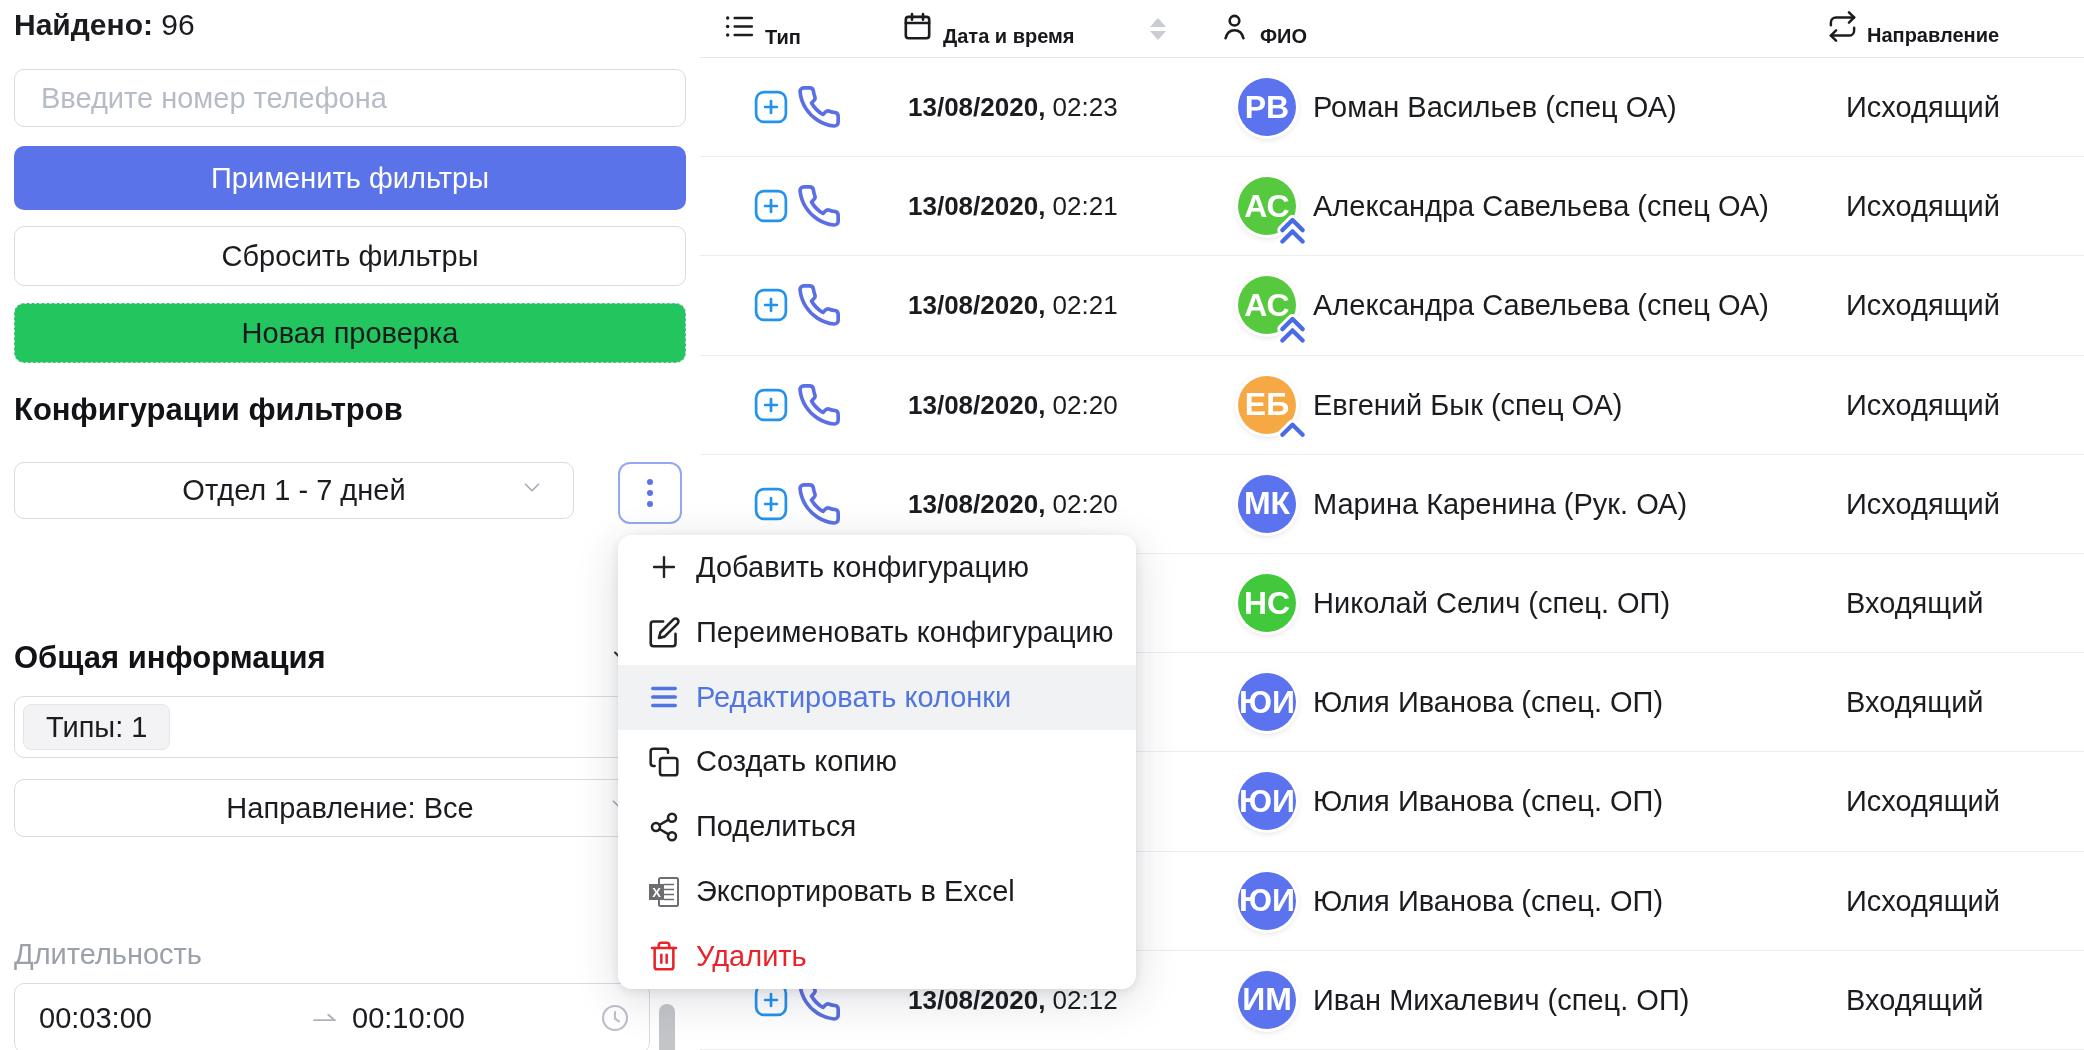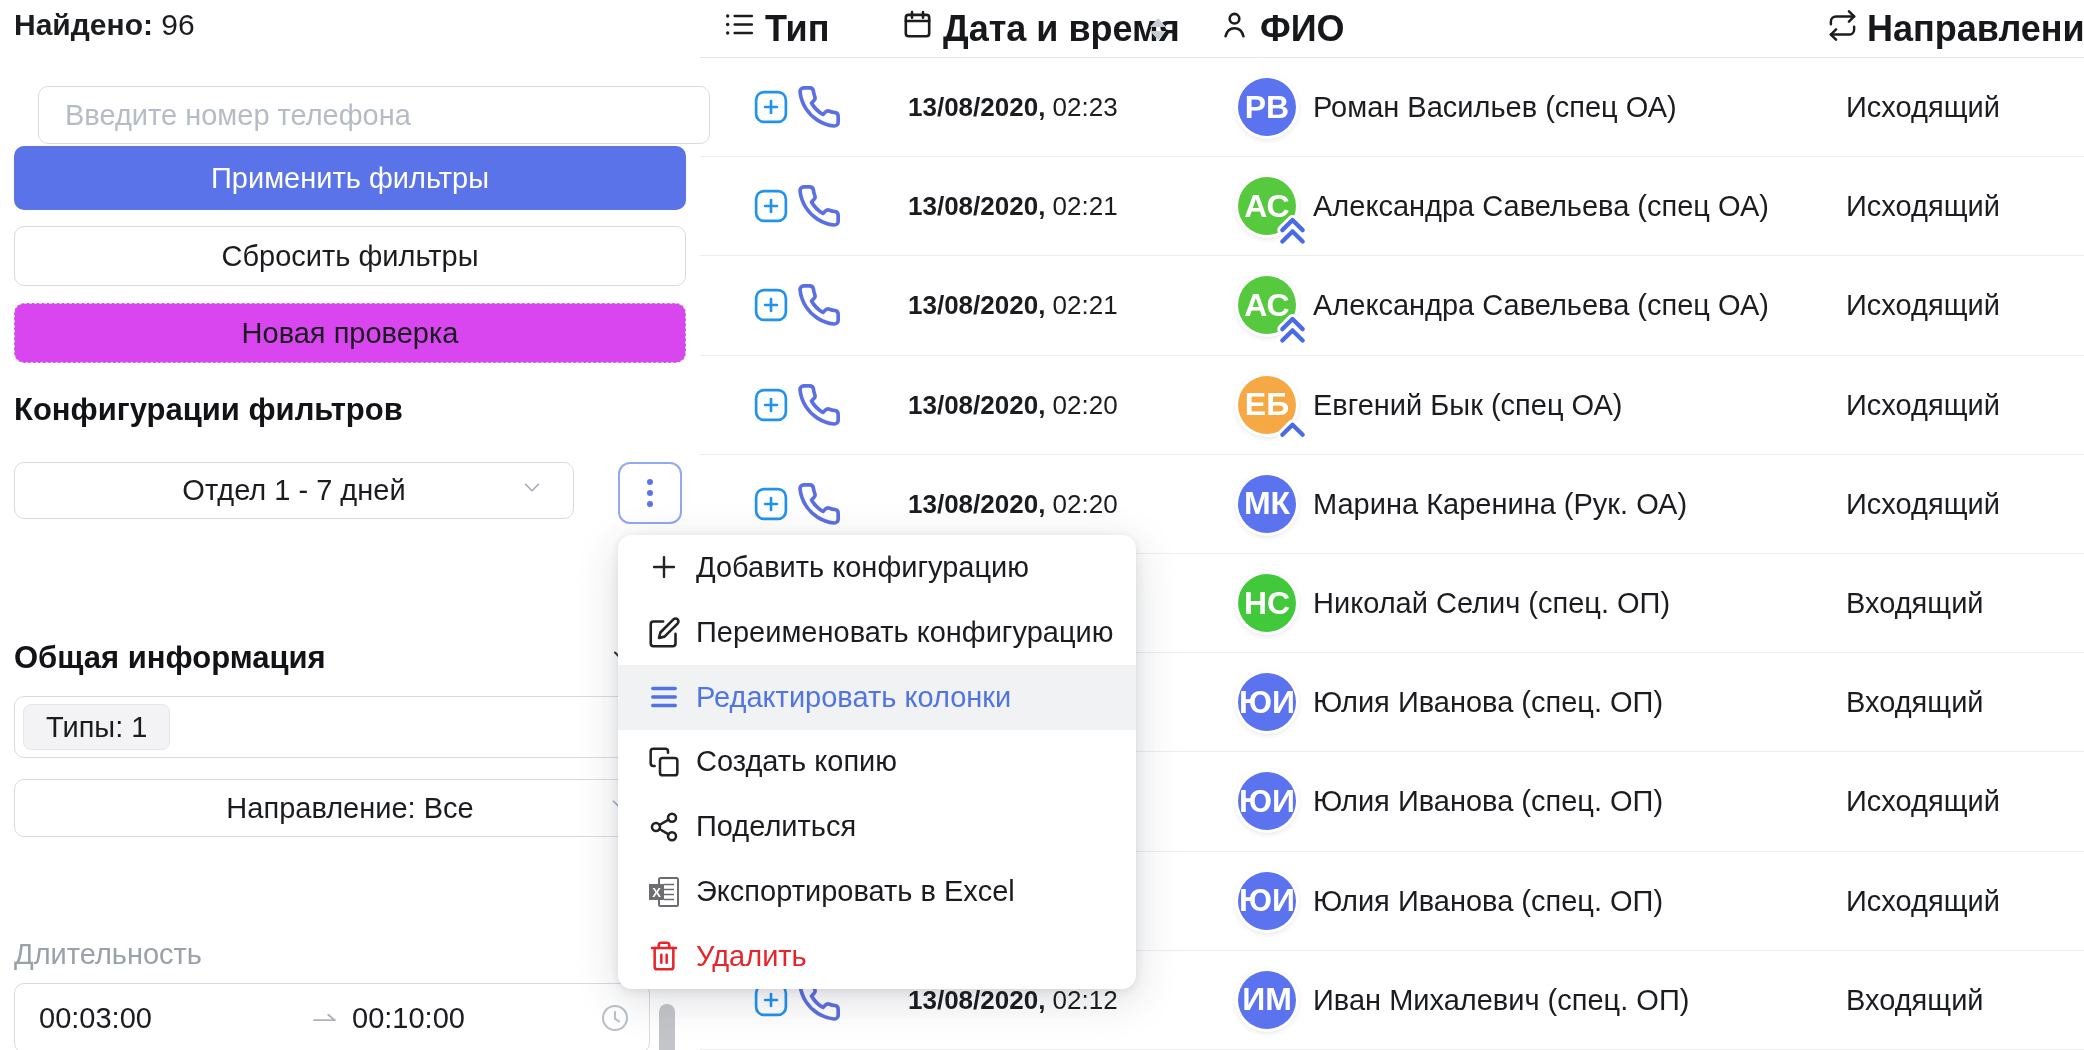--- a/index.html
+++ b/index.html
@@ -12,21 +12,21 @@
   .sidebar .abs { position:absolute; left:14px; }
   .found { top:8px; font-size:30px; }
   .found b { font-weight:700; }
   .inputbox { width:672px; height:58px; border:1px solid #d9dbe1; border-radius:10px;
     background:#fff; display:flex; align-items:center; padding:0 26px; font-size:29px; }
   .placeholder { color:#b6bcc6; }
   .btn { width:672px; height:60px; border-radius:10px; display:flex; align-items:center;
     justify-content:center; font-size:29px; cursor:pointer; }
   .btn-primary { height:64px; background:#5B73E8; color:#fff; border:none; }
   .btn-outline { background:#fff; border:1px solid #d9dbe1; color:#1a1c1f; }
-  .btn-dashed { background:#d946ef; border:1px dashed #cfd2d9; color:#1a1c1f; }
+  .btn-dashed { background:#22c55e; border:1px dashed #cfd2d9; color:#1a1c1f; }
   .sb-heading { font-size:31px; font-weight:700; color:#121316; }
   .select { position:relative;justify-content:center; }
   .chev { position:absolute; top:50%; transform:translateY(-50%); }
   .kebab { position:absolute; left:618px; width:64px; height:62px; border:2px solid #94a7f0;
     border-radius:12px; background:#fff; display:flex; flex-direction:column; gap:5px;
     align-items:center; justify-content:center; cursor:pointer; }
   .kebab i { width:6px; height:6px; border-radius:50%; background:#5B73E8; }
   .chipbox { width:672px; height:62px; border:1px solid #d9dbe1; border-radius:10px;
     display:flex; align-items:center; padding:0 8px; }
   .chip { background:#f3f3f5; border:1px solid #e6e6e9; border-radius:8px; height:46px;
@@ -48,21 +48,21 @@
     font-size:29px; cursor:pointer; flex:0 0 auto; }
   .menu-item .mi-icon { width:40px; display:flex; align-items:center; justify-content:center; }
   .menu-item .mi-label { margin-left:12px; }
   .menu-item.active { background:#f1f2f4; color:#5074E2; }
   .menu-item.danger { color:#E8232A; }
 
   
   .thead { position:absolute; left:700px; top:0; width:1384px; height:58px;
     border-bottom:1px solid #e4e6ea; z-index:1; background:#fff; }
   .hgroup { position:absolute; top:50%; transform:translateY(-50%); display:flex;
-    align-items:flex-start; gap:9px; font-size:36px; font-weight:700; color:#17181b; white-space:nowrap; }
+    align-items:flex-end; gap:9px; font-size:20px; font-weight:700; color:#17181b; white-space:nowrap; }
   .sorter { position:absolute; left:450px; top:50%; transform:translateY(-50%);
     display:flex; flex-direction:column; gap:4px; cursor:pointer; }
   .tri-up { width:0; height:0; border-left:8px solid transparent; border-right:8px solid transparent;
     border-bottom:9px solid #c9ccd2; }
   .tri-down { width:0; height:0; border-left:8px solid transparent; border-right:8px solid transparent;
     border-top:9px solid #c9ccd2; }
   .rows { position:absolute; left:0; top:0; z-index:1; }
   .trow { position:absolute; left:700px; width:1384px; height:99.2px;
     border-bottom:1px solid #ededf0; background:#fff; }
   .trow > span { position:absolute; top:50%; transform:translateY(-50%); white-space:nowrap; }
@@ -82,21 +82,21 @@
 
 <div class="stage">
 
   <div class="sidebar">
 
     <div class="abs found">
       <b>Найдено:</b>
       <span>96</span>
     </div>
 
-    <div class="abs inputbox" style="top:86px;margin-left:24px;">
+    <div class="abs inputbox" style="top:69px;">
       <span class="placeholder">Введите номер телефона</span>
     </div>
 
     <div class="abs btn btn-primary" style="top:146px;">Применить фильтры</div>
 
     <div class="abs btn btn-outline" style="top:226px;">Сбросить фильтры</div>
 
     <div class="abs btn btn-dashed" style="top:303px;">Новая проверка</div>
 
     <div class="abs sb-heading" style="top:392px;">Конфигурации фильтров</div>

